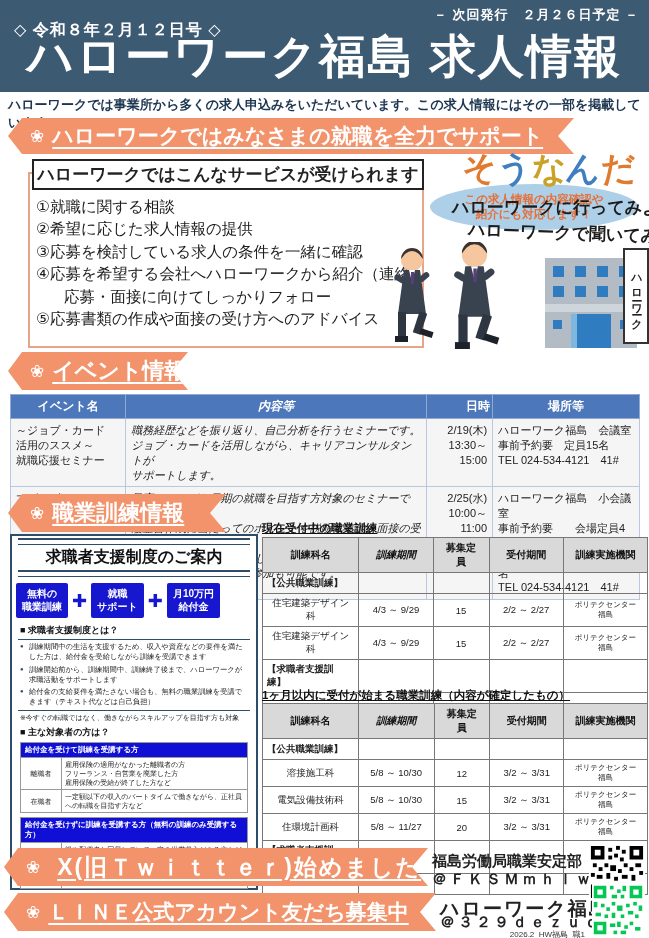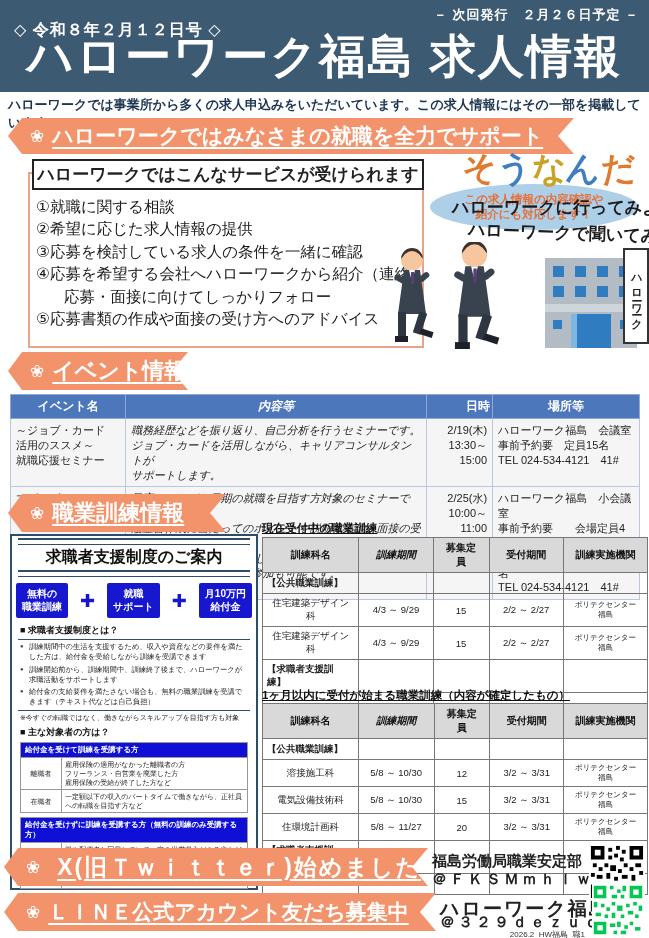--- a/index.html
+++ b/index.html
@@ -68,21 +68,21 @@
   .ev-name{width:108px;}
   .ev-desc{width:300px;font-style:italic;}
   .ev-time{width:56px;text-align:right;}
   .ev-place{width:140px;}
 
   
   .guide{position:absolute;left:10px;top:534px;width:244px;height:352px;border:2px solid #2e4d6b;background:#fff;}
   .g-tag{margin-top:5px;text-align:center;font-size:8.5px;font-weight:bold;color:#1c1c1c;}
   .g-rule{height:4px;border-top:2px solid #2e4d6b;border-bottom:1px solid #2e4d6b;margin:2px 6px;}
   .g-title{text-align:center;font-size:16px;font-weight:bold;color:#111;margin:2px 0;}
-  .g-pills{display:flex;align-items:center;justify-content:space-between;gap:4px;margin:6px 4px;}
+  .g-pills{display:flex;align-items:center;justify-content:flex-start;gap:4px;margin:6px 4px;}
   .g-pill{background:#1717cf;color:#fff;font-size:10px;font-weight:bold;text-align:center;
           padding:5px 6px;white-space:pre-line;line-height:1.25;border-radius:2px;}
   .g-plus{color:#1717cf;font-size:18px;font-weight:bold;}
   .g-q{font-size:9px;font-weight:bold;color:#111;margin:3px 8px 2px;}
   .g-sep{border-top:1.5px solid #2e4d6b;margin:2px 6px;}
   .g-points{margin:2px 8px;padding:0;list-style:none;font-size:7.3px;color:#222;line-height:1.35;}
   .g-points li{margin-bottom:3px;padding-left:9px;position:relative;}
   .g-points li::before{content:"●";position:absolute;left:0;top:0;color:#2e4d6b;font-size:6px;}
   .g-note{font-size:7px;color:#222;margin:2px 8px;}
   .g-ttable{width:228px;margin:3px auto 4px;border-collapse:collapse;font-size:7px;color:#222;}

